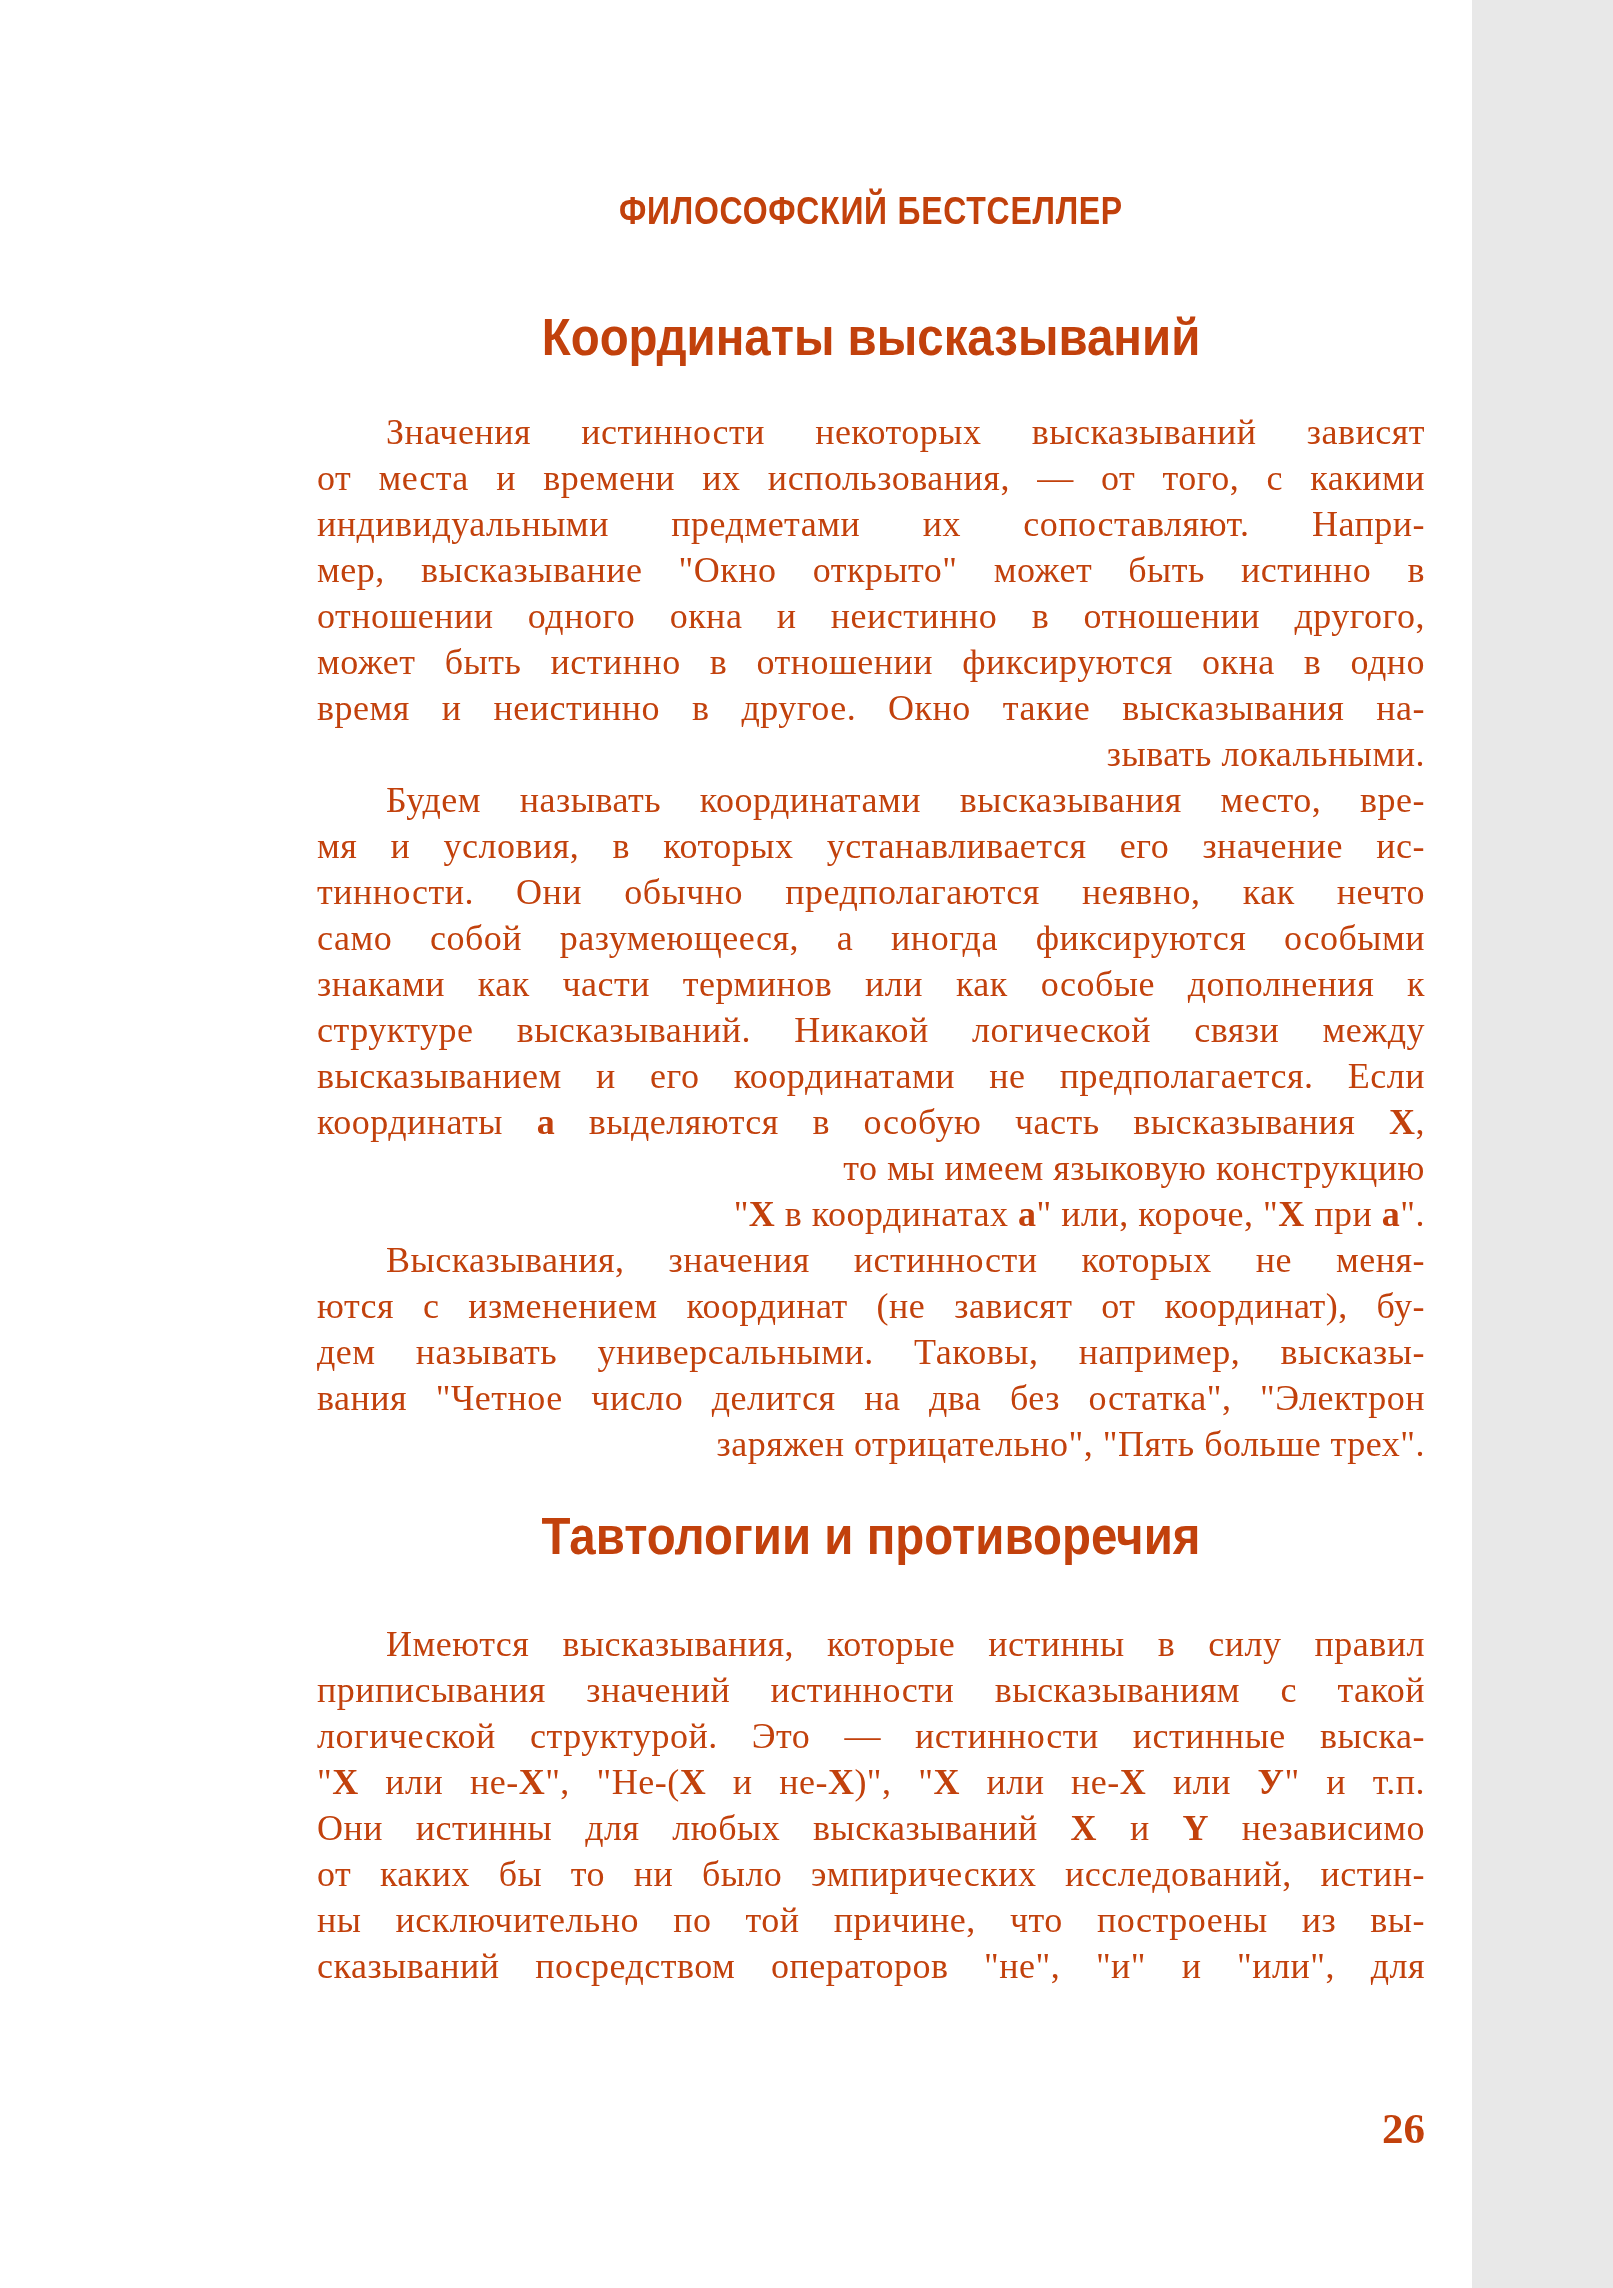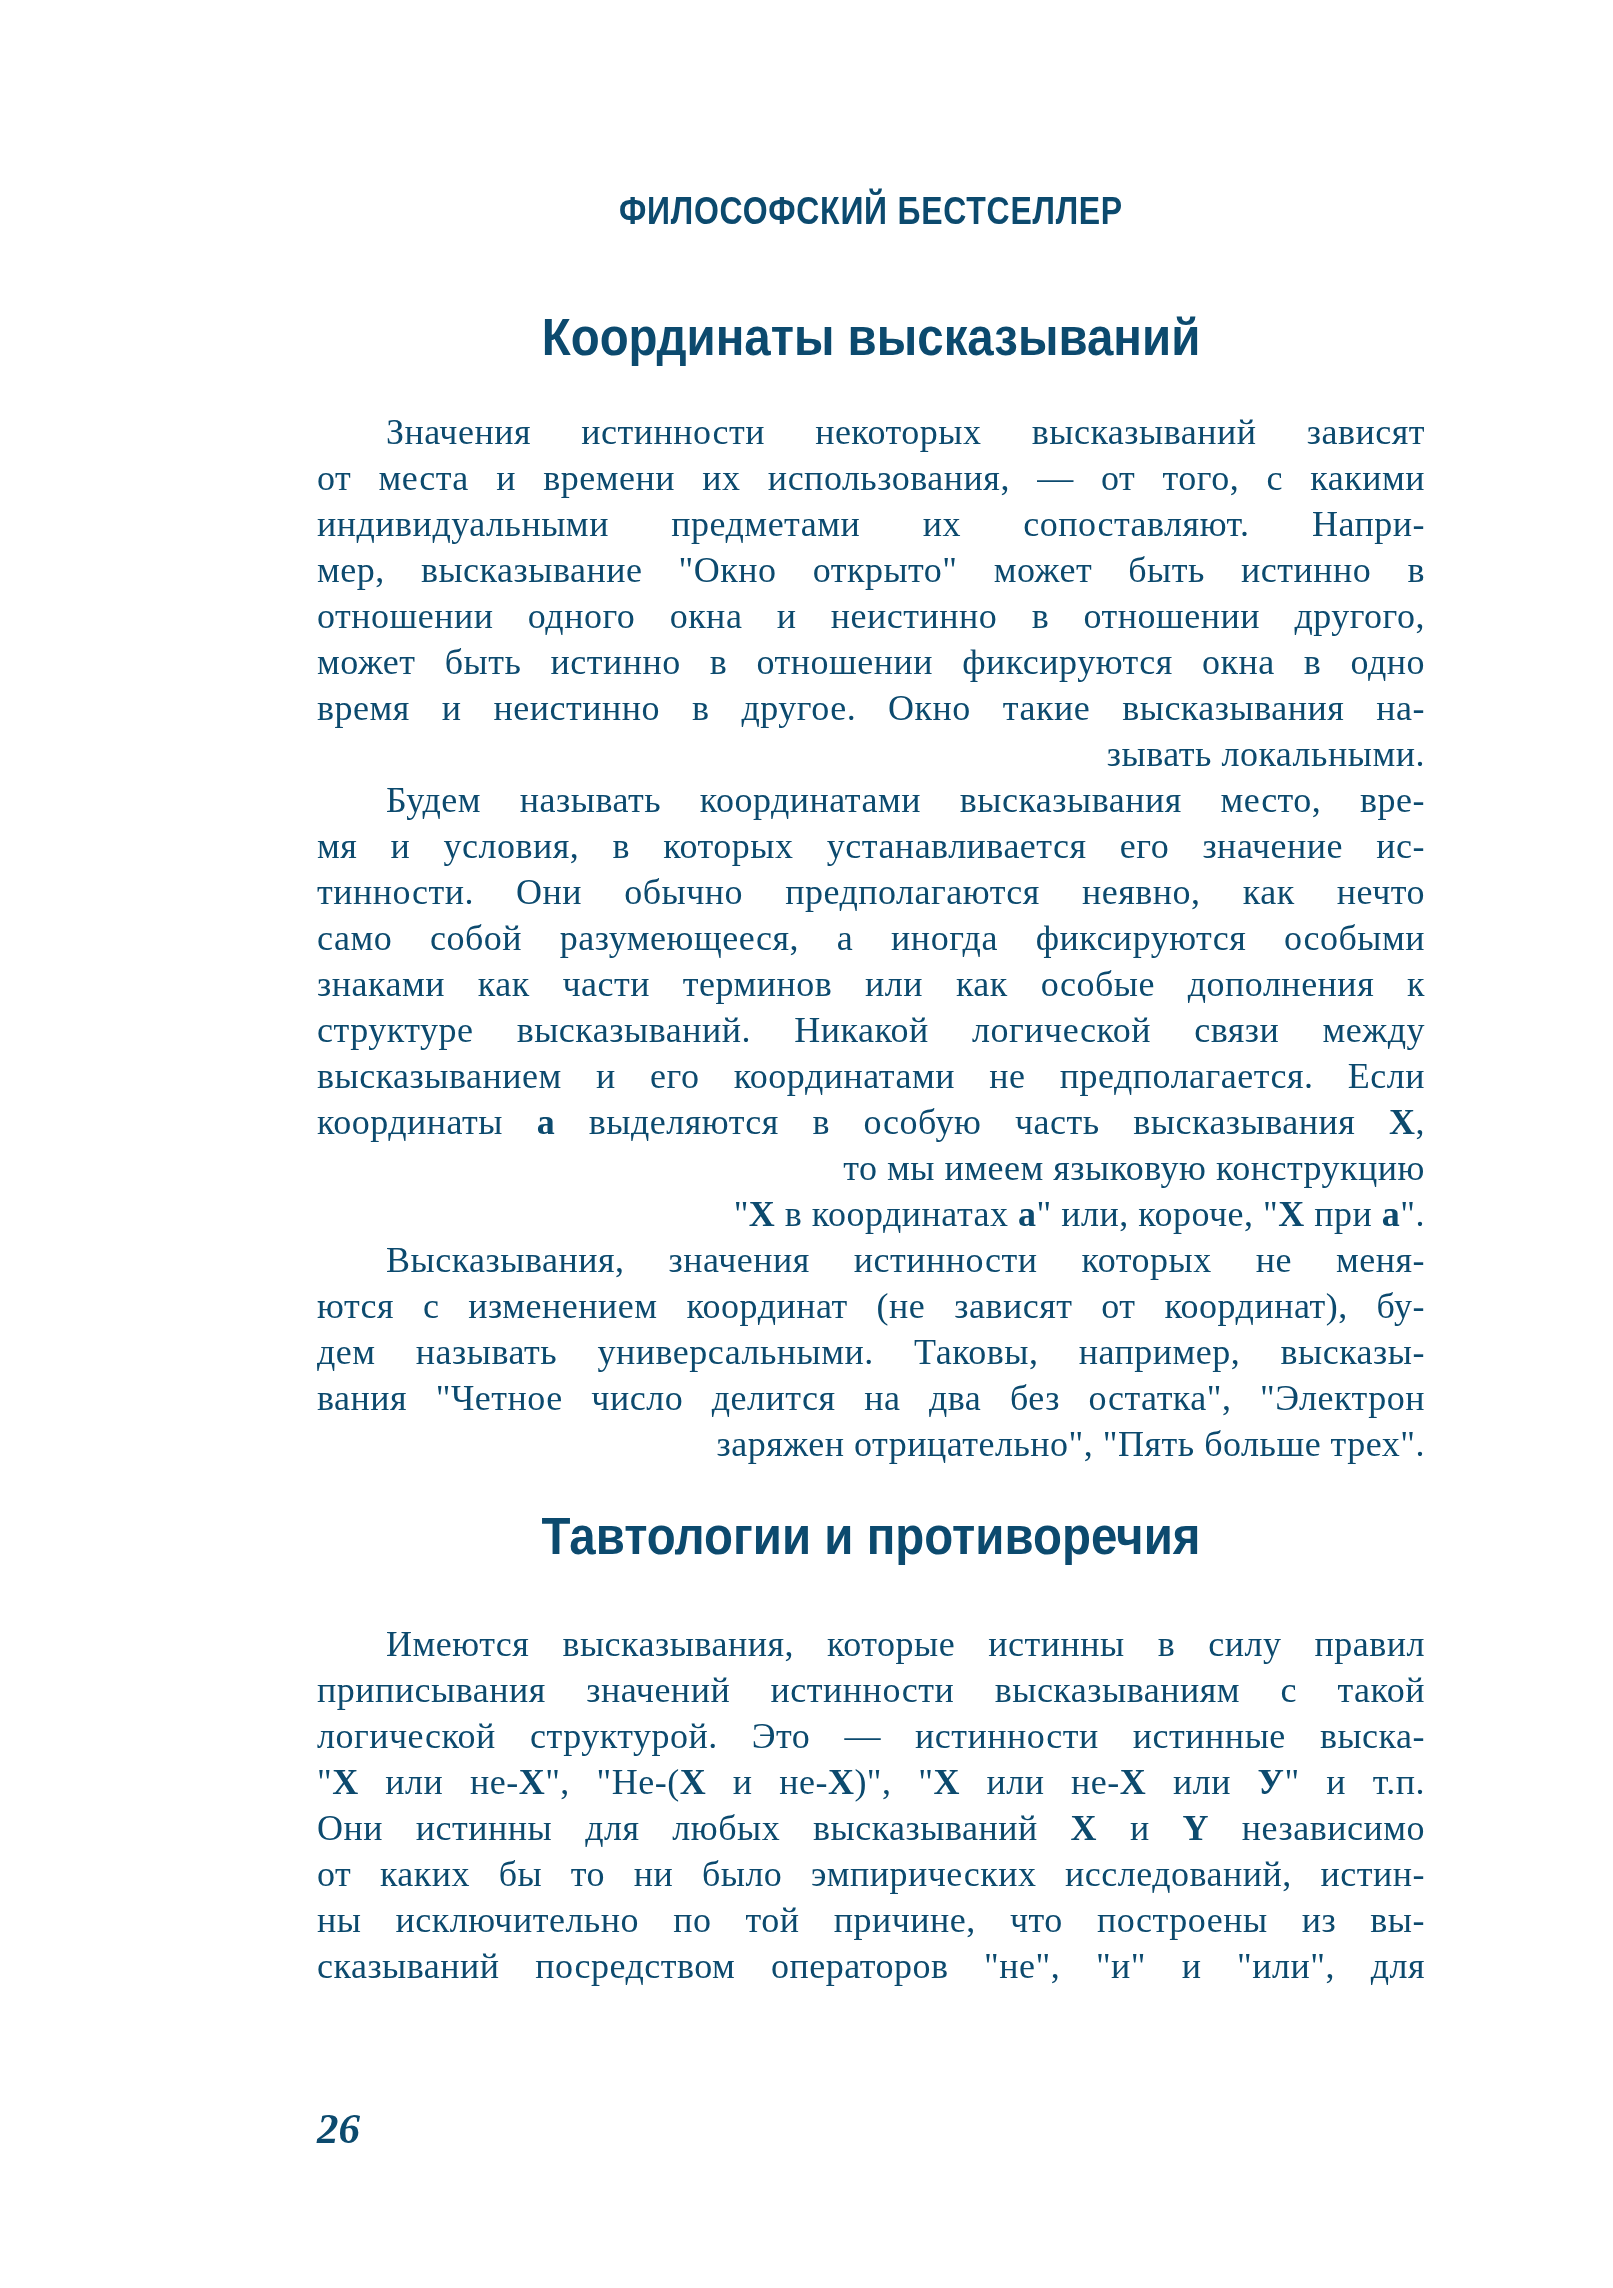--- a/index.html
+++ b/index.html
@@ -1,21 +1,21 @@
 <!DOCTYPE html>
 <html style="font-size:14.8px"><head>
 <meta charset="utf-8">
 <style>
   html, body { margin: 0; padding: 0; background: #e8e8e8; }
   .page {
     position: relative;
-    width: 1613px;
+    width: 1472px;
     height: 2289px;
     background: #ffffff;
-    color: #0c4a6e;
+    color: #c2410c;
     overflow: hidden;
   }
   .kicker {
     position: absolute;
     left: 317px;
     top: 191px;
     width: 1108px;
     text-align: center;
     font-family: "Liberation Sans", sans-serif;
     font-weight: 700;
@@ -59,26 +59,25 @@
     text-align: justify;
     text-align-last: justify;
   }
   .line.indent { text-indent: 69px; }
   .line .b { font-weight: 700; }
   .page-number {
     position: absolute;
     left: 317px;
     top: 2107px;
     width: 1108px;
-    text-align: left;
+    text-align: right;
     font-family: "Liberation Serif", "DejaVu Serif", serif;
     font-weight: 700;
     font-size: 43px;
     line-height: 43px;
-    font-style: italic;
   }
 </style>
 </head>
 <body>
 
 <div class="page">
   <div class="kicker">ФИЛОСОФСКИЙ БЕСТСЕЛЛЕР</div>
 
   <div class="content">
       <div class="section-heading">Координаты высказываний</div>

